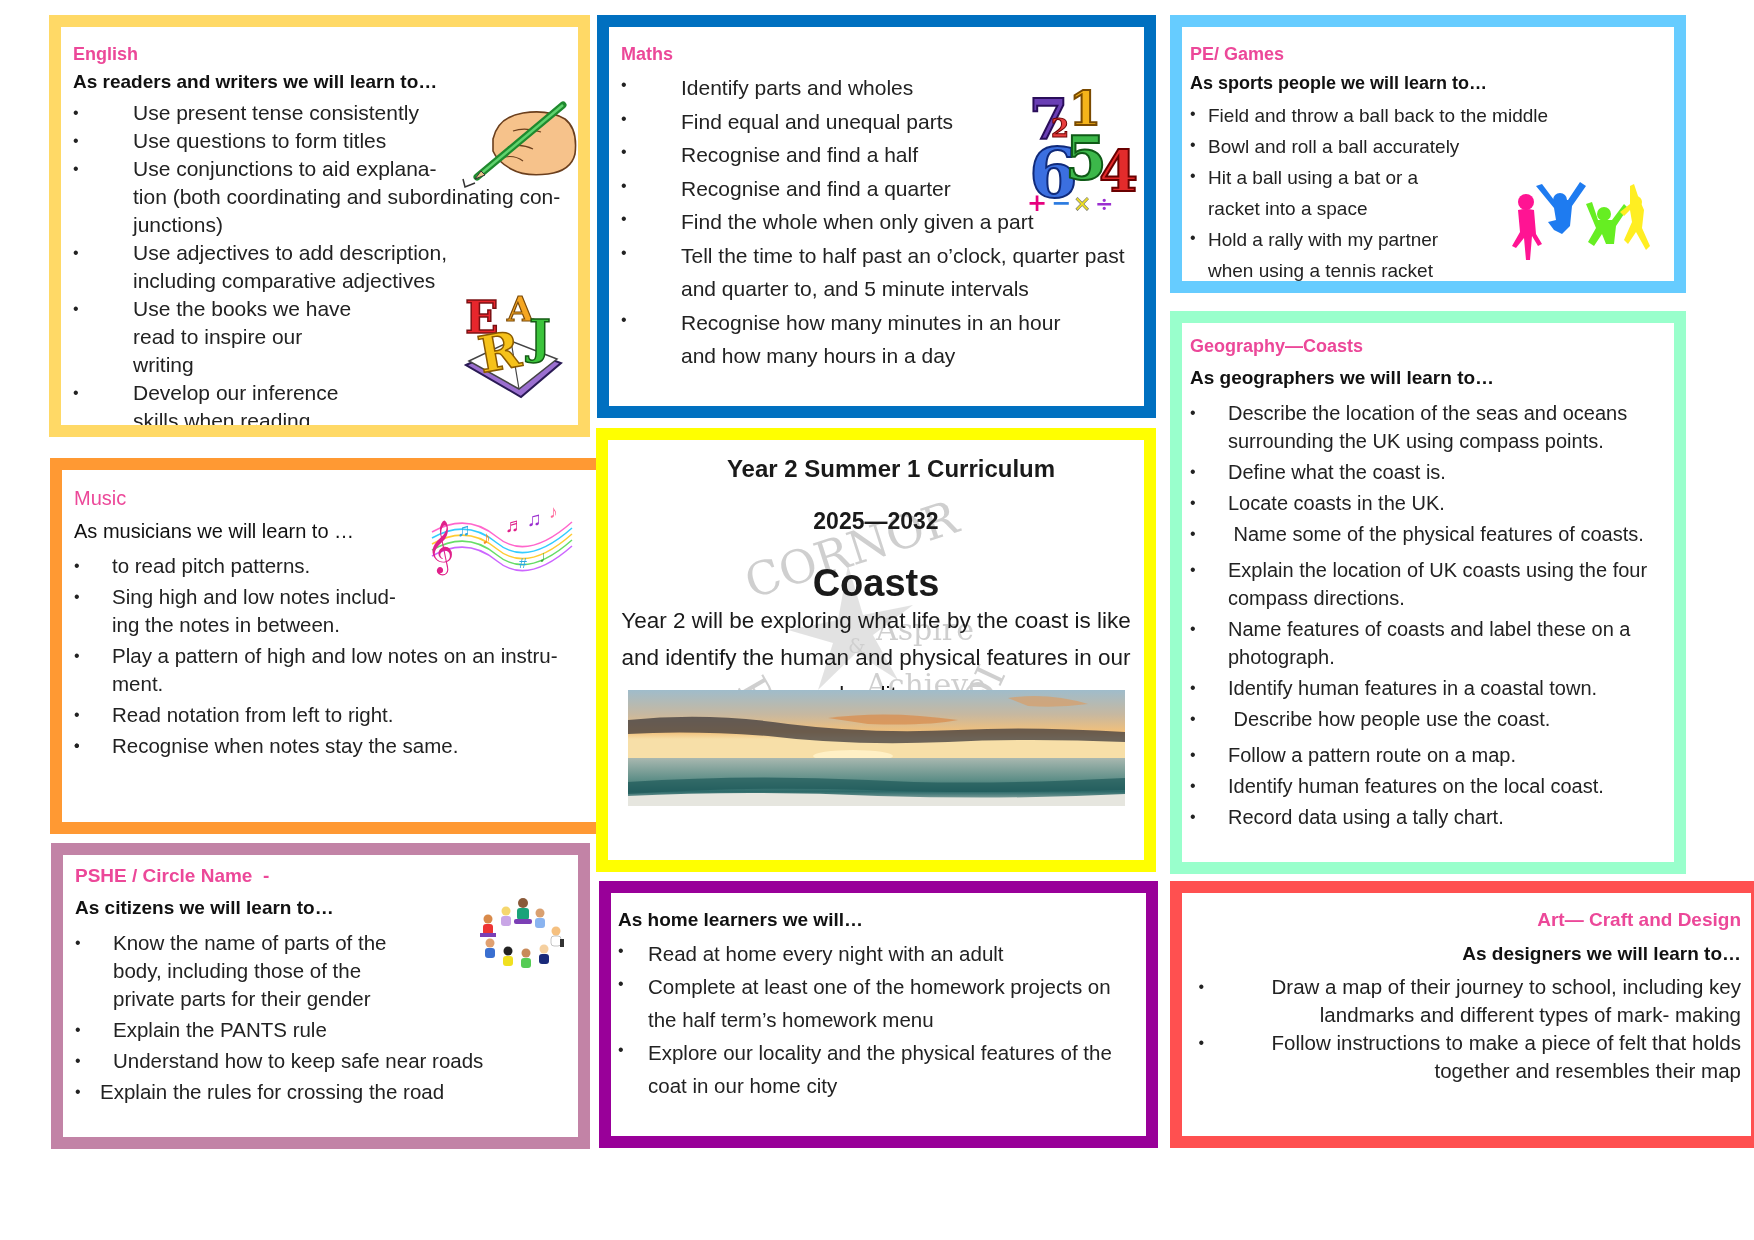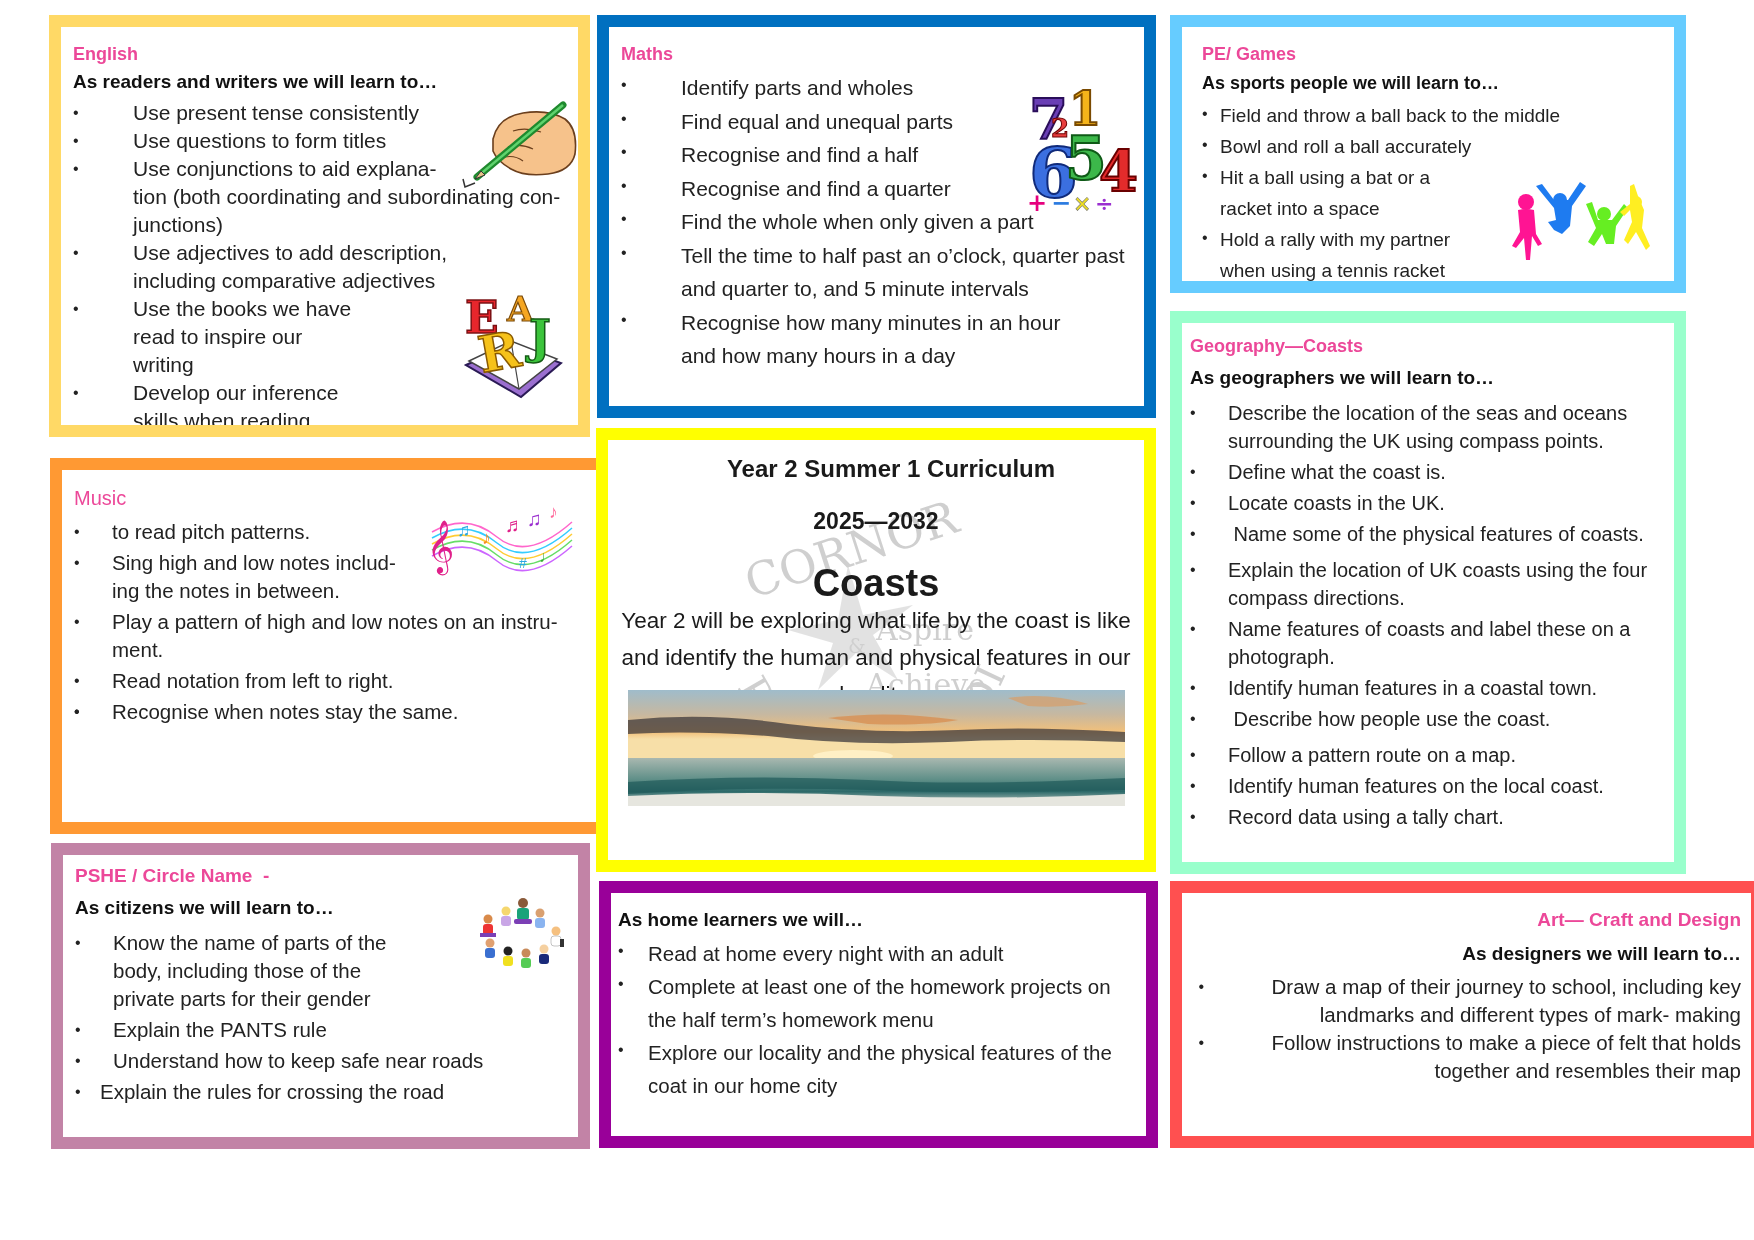--- a/index.html
+++ b/index.html
@@ -144,21 +144,21 @@
     <text x="44" y="100" font-size="60" fill="#3cb84a" stroke="#0f5a17" stroke-width="2">5</text>
     <text x="78" y="112" font-size="56" fill="#e32b2b" stroke="#6a0000" stroke-width="2">4</text>
     <text x="6" y="132" font-size="24" fill="#e6007e">+</text>
     <text x="30" y="132" font-size="24" fill="#2b7be0">−</text>
     <text x="52" y="132" font-size="22" fill="#f0e020" stroke="#777" stroke-width="0.6">×</text>
     <text x="74" y="132" font-size="22" fill="#9b2fd0">÷</text>
   </svg>
 </section>
 
 <section class="box pe" style="left:1170px; top:15px; width:516px; height:278px; border-color:#66CCFF;">
-  <div class="inner" style="padding-left:20px;">
+  <div class="inner" style="padding-left:8px;">
     <div class="title" style="font-size:18px;">PE/ Games</div>
     <div class="subtitle" style="font-size:18px; margin-top:-1px;">As sports people we will learn to…</div>
     <ul class="list">
       <li>
           <span class="bullet">•</span>
           <span class="txt">Field and throw a ball back to the middle</span>
         </li>
       <li>
           <span class="bullet">•</span>
           <span class="txt">Bowl and roll a ball accurately</span>
@@ -193,20 +193,21 @@
     <g fill="#ffee22">
       <circle cx="134" cy="20" r="6"></circle>
       <path d="M128 4 L132 2 L136 14 L142 28 L140 46 L148 64 L144 68 L134 50 L126 62 L122 58 L130 40 L128 28 L122 34 L118 30 L128 22 Z"></path>
     </g>
   </svg>
 </section>
 
 <section class="box music" style="left:50px; top:458px; width:610px; height:376px; border-color:#FF9933;">
   <div class="inner">
     <div class="title light" style="font-size:20px; line-height:32px;">Music</div>
+    <div class="subtitle light" style="font-size:20px; line-height:34px;">As musicians we will learn to …</div>
     <ul class="list" style="margin-top:4px;">
       <li>
           <span class="bullet">•</span>
           <span class="txt">to read pitch patterns.</span>
         </li>
       <li>
           <span class="bullet">•</span>
           <span class="txt" style="white-space:pre-line;">Sing high and low notes includ-
 ing the notes in between.</span>
         </li>

